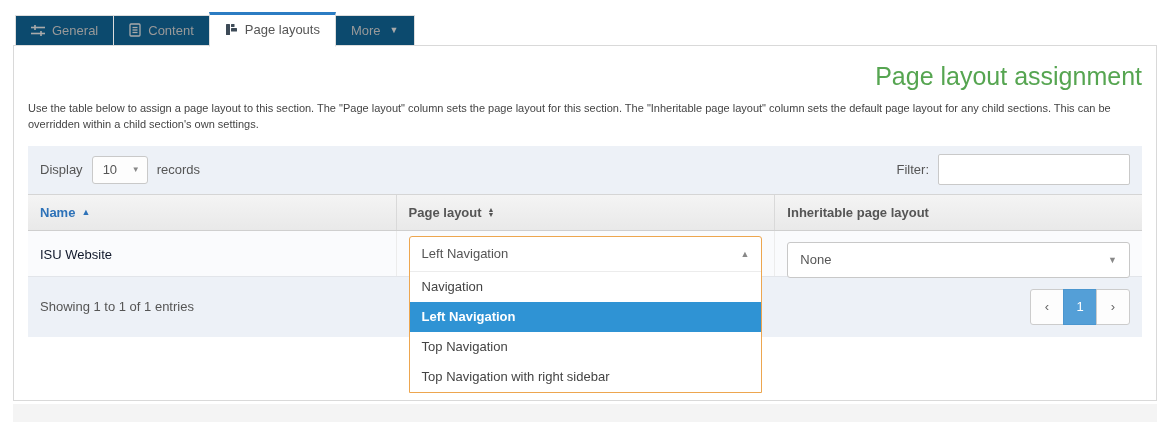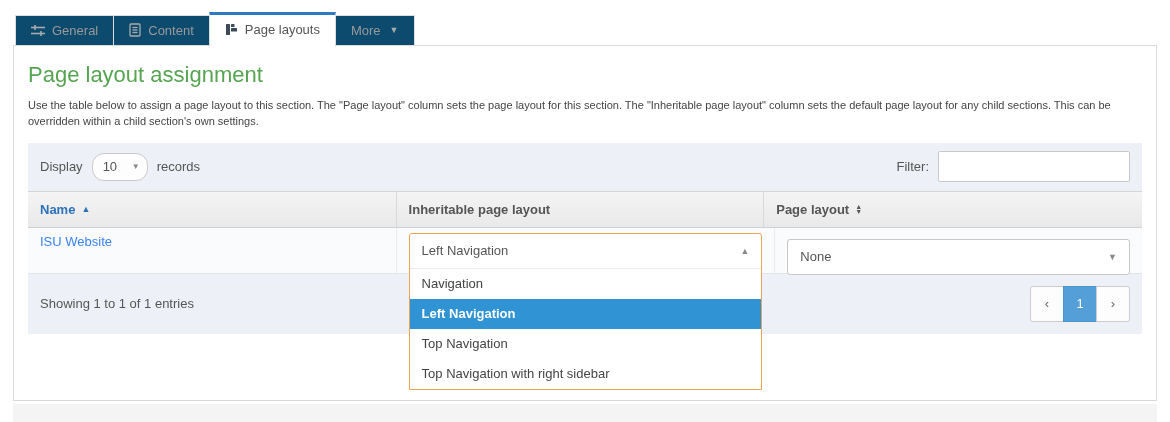--- a/index.html
+++ b/index.html
@@ -25,32 +25,32 @@
     margin-bottom:-1px; z-index:6; padding-top:6px;
   }
   .tab.active .ticon { color:#3d4a57; }
   .tab .caret { font-size:9px; color:#aaa; margin-left:2px; }
 
   
   .panel {
     position:absolute; left:13px; right:13px; top:45px; height:356px;
     background:#fff; border:1px solid #d9d9d9; padding:10px 14px;
   }
-  .page-title { color:#56a551; font-size:22px; font-weight:400; margin:6px 0 10px; }
+  .page-title { color:#56a551; font-size:25px; font-weight:400; margin:6px 0 10px;text-align:right; }
   .page-desc { color:#444; font-size:11px; line-height:1.45; margin:0 0 13px; }
 
   
   .widget { background:#edf1f7; }
   .widget-toolbar {
     display:flex; justify-content:space-between; align-items:center;
     padding:10px 12px; height:48px;
   }
   .display-group, .filter-group { display:flex; align-items:center; gap:9px; color:#555; }
   .mini-select {
-    width:56px; height:28px; border:1px solid #c9c9c9; border-radius:12px;
+    width:56px; height:28px; border:1px solid #c9c9c9; border-radius:3px;
     background:#fdfdfd; display:flex; align-items:center; justify-content:space-between;
     padding:0 7px 0 10px; color:#555; cursor:pointer;
   }
   .mini-select .caret { font-size:8px; color:#888; }
   .filter-input {
     width:192px; height:31px; border:1px solid #c9c9c9; border-radius:2px;
     background:#fff; padding:0 8px; font:inherit; color:#444;
   }
 
   
@@ -63,21 +63,21 @@
   .col-name { width:33%; }
   .col-layout { width:34%; }
   .col-inherit { width:33%; }
   .th-name { color:#2d72b8; }
   .sort-asc { font-size:9px; color:#2d72b8; }
   .sort-both { display:inline-flex; flex-direction:column; line-height:5px; font-size:7px; color:#555; }
 
   .trow { display:flex; background:#fafbfd; border-bottom:1px solid #e2e5ea; height:46px; position:relative; }
   .td { position:relative; }
   .td + .td { border-left:1px solid #ececec; }
-  .td-name { padding:6px 12px; color:#3b82f6; }
+  .td-name { padding:16px 12px; color:#0f172a; }
 
   .select-closed {
     position:absolute; left:12px; right:12px; top:11px; height:36px;
     background:#fff; border:1px solid #c8c8c8; border-radius:3px;
     display:flex; align-items:center; justify-content:space-between;
     padding:0 12px; color:#555; cursor:pointer;
   }
   .select-closed .caret { font-size:9px; color:#888; }
 
   
@@ -178,29 +178,29 @@
         <span>Filter:</span>
         <input class="filter-input" type="text" value="" style="">
       </div>
     </div>
 
     <div class="thead">
       <div class="th col-name th-name">
         <span>Name</span>
         <span class="sort-asc">▲</span>
       </div>
-      <div class="th col-inherit">
-        <span>Inheritable page layout</span>
-      </div>
       <div class="th col-layout">
         <span>Page layout</span>
         <span class="sort-both">
           <span>▲</span>
             <span>▼</span>
         </span>
+      </div>
+      <div class="th col-inherit">
+        <span>Inheritable page layout</span>
       </div>
     </div>
 
     <div class="trow">
       <div class="td col-name td-name">
         <span>ISU Website</span>
       </div>
 
       <div class="td col-layout">
         <div class="combo">

